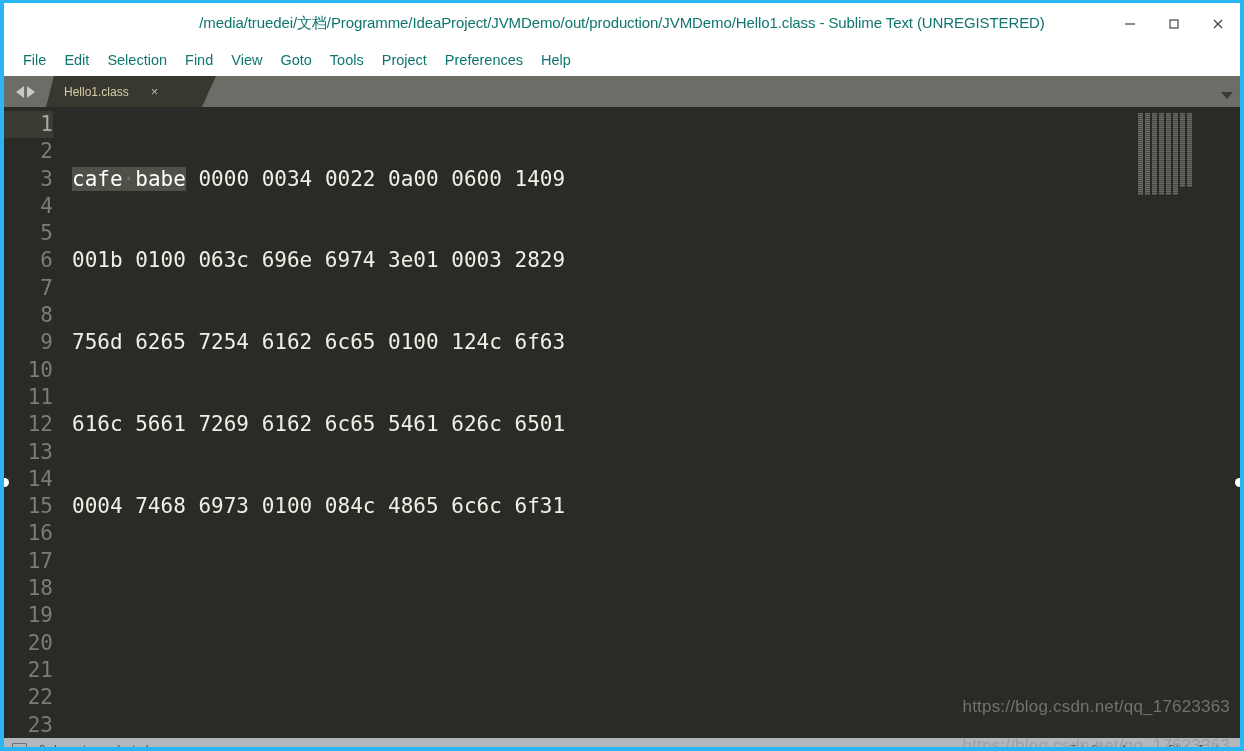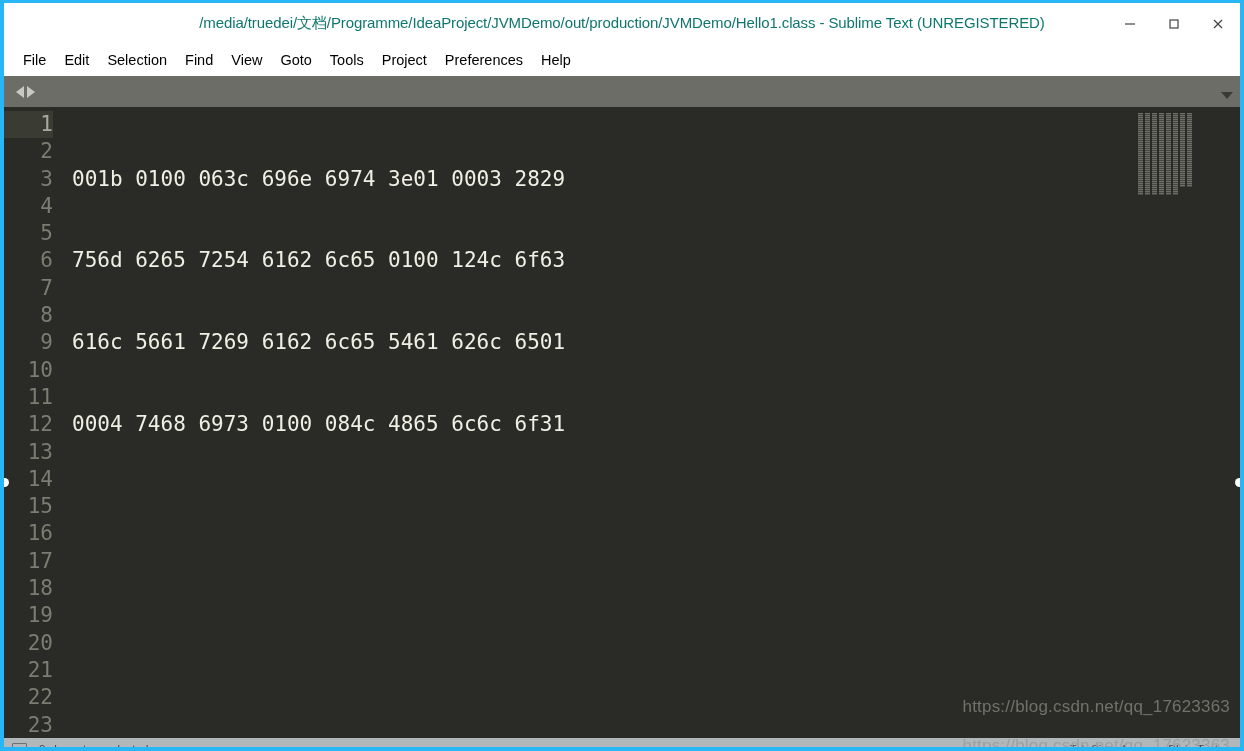--- a/index.html
+++ b/index.html
@@ -65,21 +65,21 @@
   #menubar {
     height: 32px;
     background: #ffffff;
     display: flex;
     align-items: center;
     padding-left: 10px;
     box-sizing: border-box;
   }
   .menu-item {
     font-size: 14.5px;
-    color: #000000;
+    color: #0f766e;
     padding: 3px 9px;
     white-space: nowrap;
   }
 
   
   #tabbar {
     position: relative;
     height: 31px;
     background: #6d6d68;
     display: flex;
@@ -333,20 +333,24 @@
     <div class="menu-item">Tools</div>
     <div class="menu-item">Project</div>
     <div class="menu-item">Preferences</div>
     <div class="menu-item">Help</div>
   </div>
 
   <div id="tabbar">
     <div id="tab-nav">
       <div class="tri tri-left"></div>
       <div class="tri tri-right"></div>
+    </div>
+    <div id="tab-active">
+      <span id="tab-label">Hello1.class</span>
+      <span id="tab-close">×</span>
     </div>
     <div id="tab-dropdown"></div>
   </div>
 
   <div id="editor">
 
     <div id="code-area">
       <div id="gutter">
         <span class="gutter-num current">1</span>
         <span class="gutter-num">2</span>
@@ -367,20 +371,21 @@
         <span class="gutter-num">17</span>
         <span class="gutter-num">18</span>
         <span class="gutter-num">19</span>
         <span class="gutter-num">20</span>
         <span class="gutter-num">21</span>
         <span class="gutter-num">22</span>
         <span class="gutter-num">23</span>
       </div>
 
       <div id="code-lines">
+        <span class="code-line"><span class="sel"><span>cafe</span><span class="dot">·</span><span>babe</span></span><span> 0000 0034 0022 0a00 0600 1409</span></span>
         <span class="code-line">001b 0100 063c 696e 6974 3e01 0003 2829</span>
         <span class="code-line">756d 6265 7254 6162 6c65 0100 124c 6f63</span>
         <span class="code-line">616c 5661 7269 6162 6c65 5461 626c 6501</span>
         <span class="code-line">0004 7468 6973 0100 084c 4865 6c6c 6f31</span>
         
         
         
         
         
         

